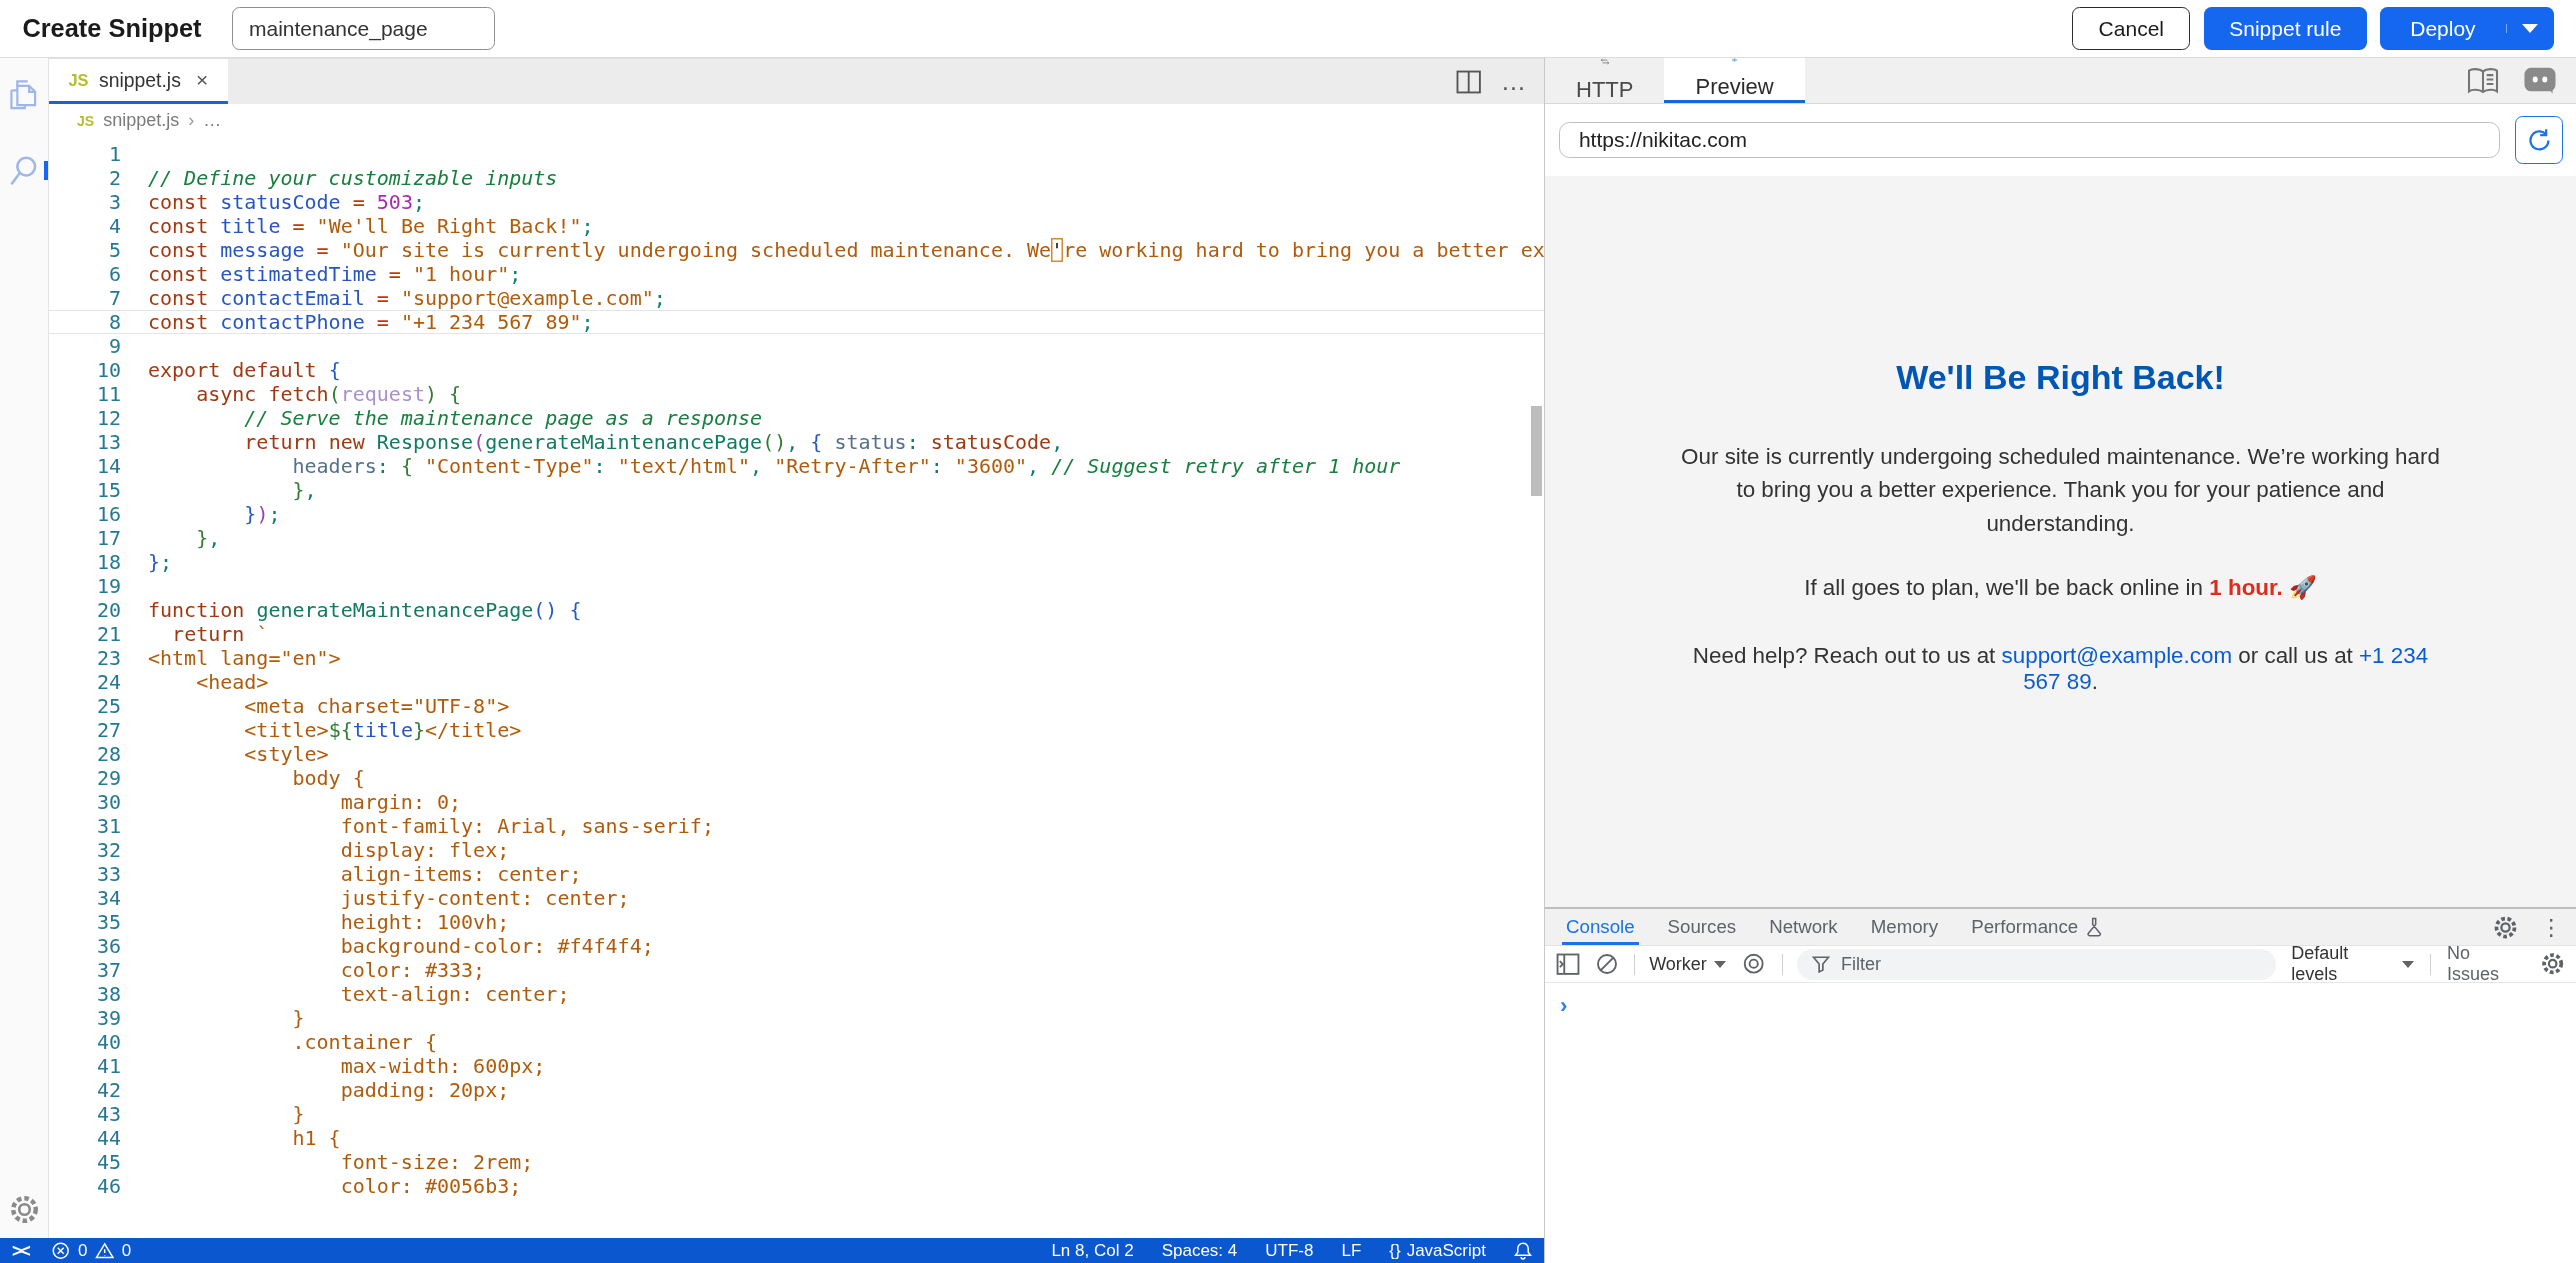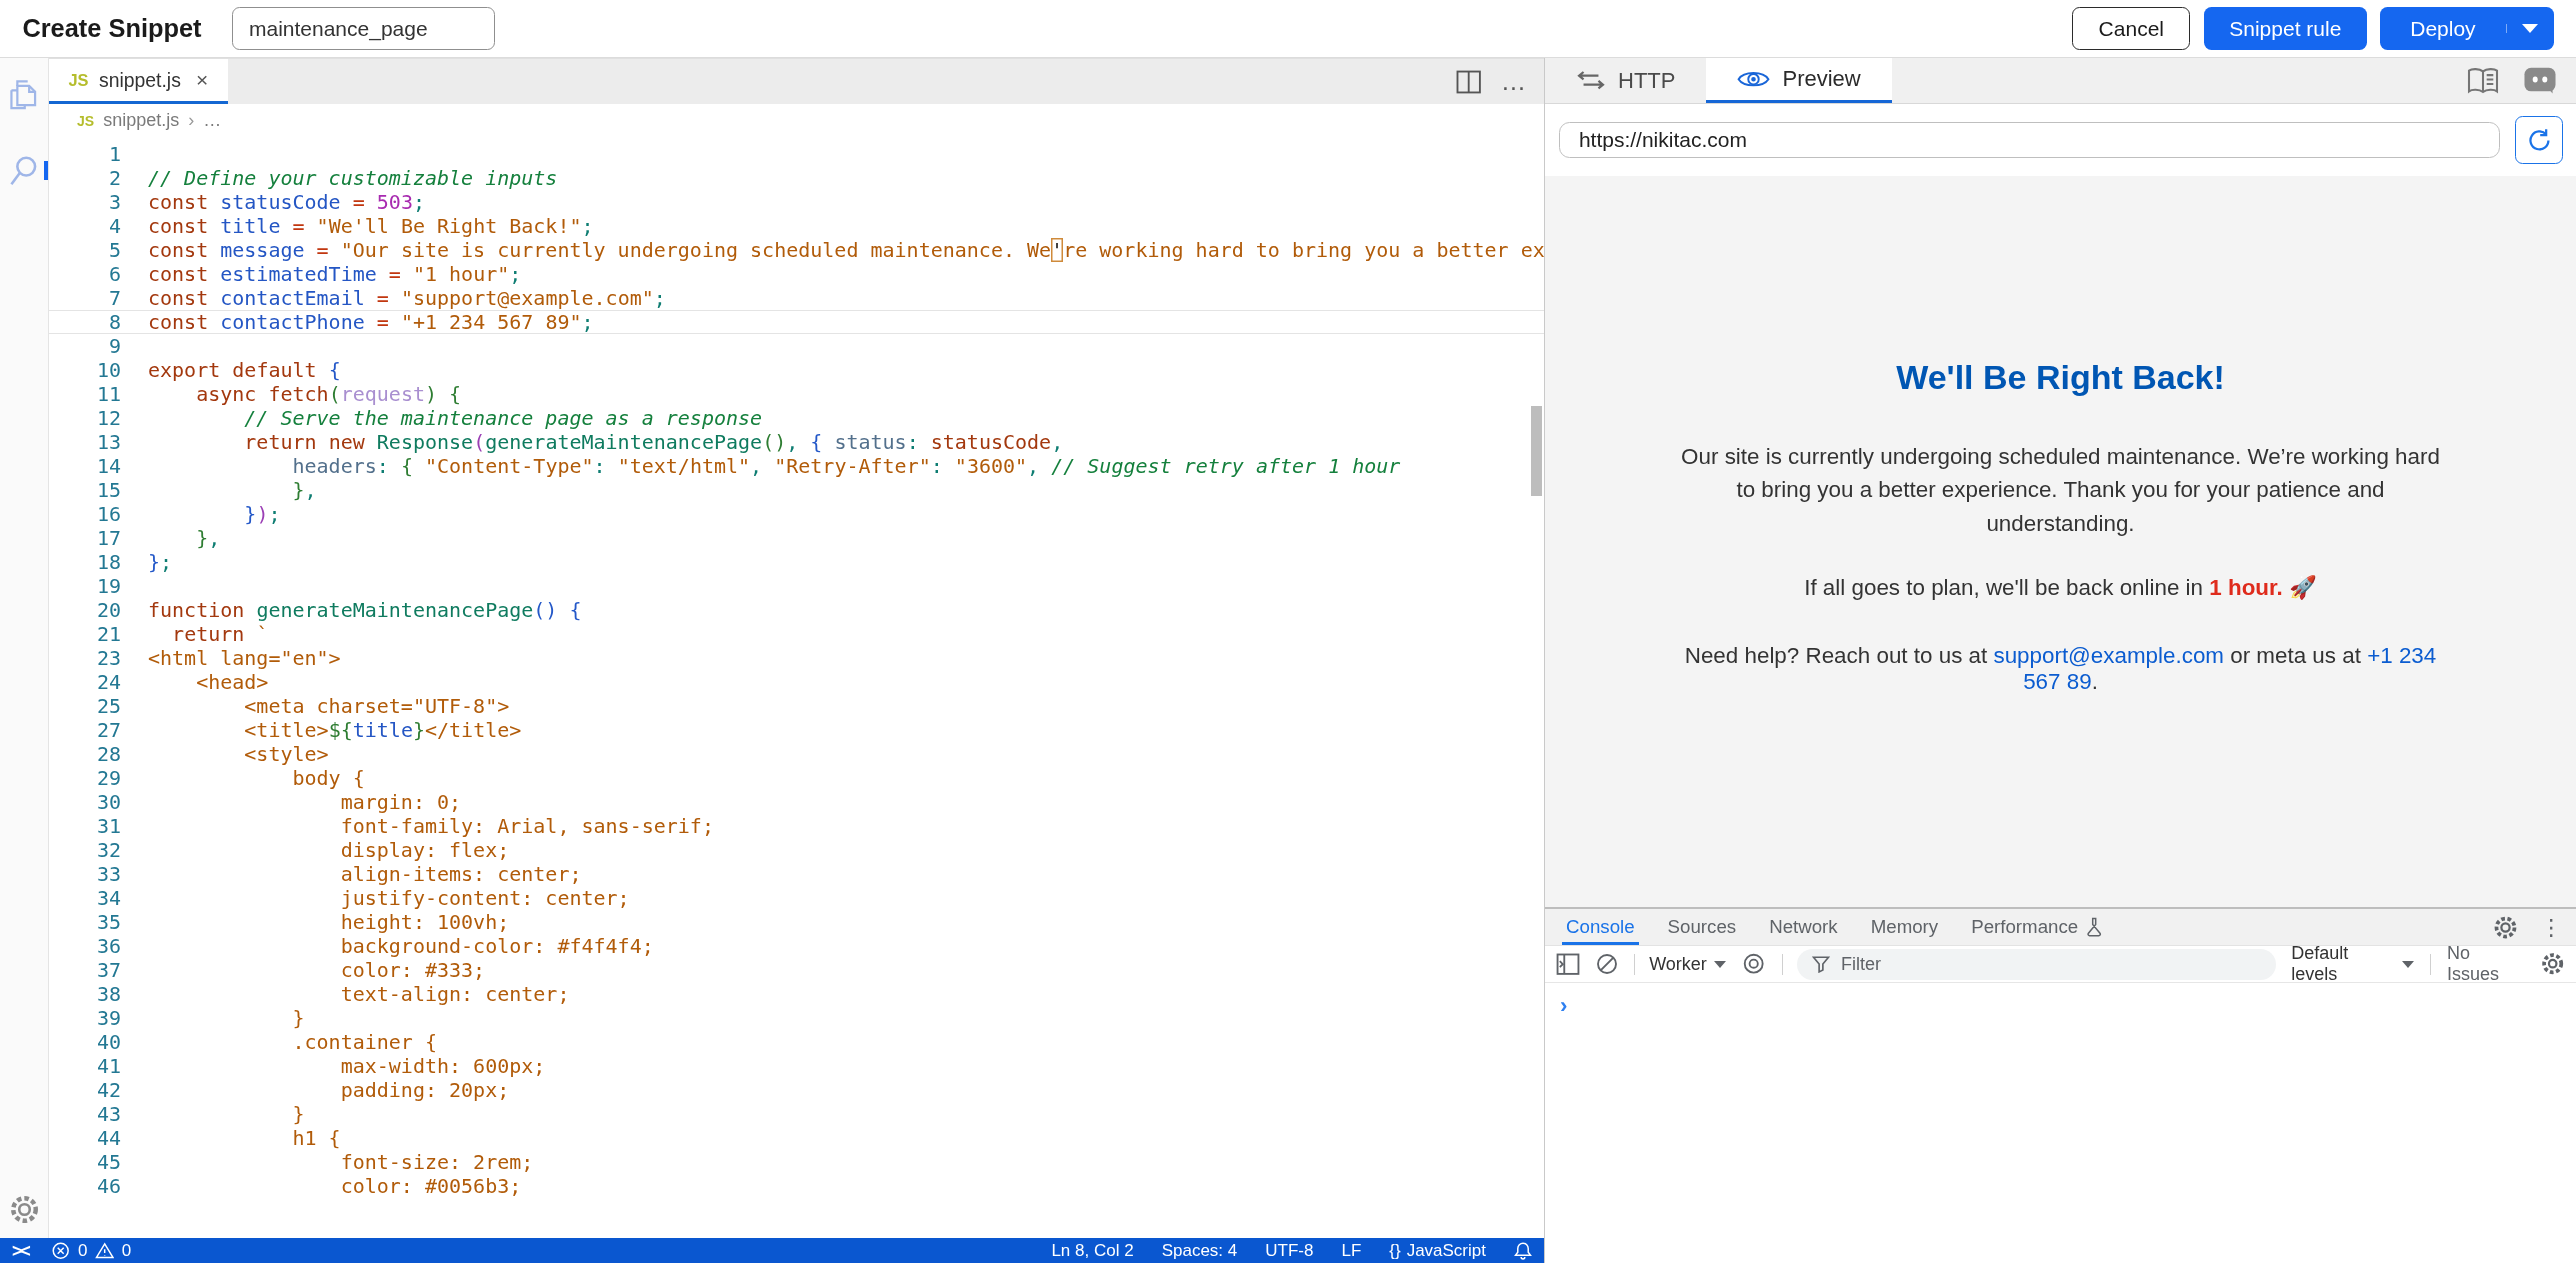--- a/index.html
+++ b/index.html
@@ -76,21 +76,21 @@
   .sb-left { display:flex; align-items:center; gap:22.4px; }
   .sb-remote { font-weight:bold; letter-spacing:-2.2px; font-size:18px; }
   .sb-problems { display:flex; align-items:center; gap:7.5px; }
   .sb-right { margin-left:auto; display:flex; align-items:center; gap:28px; }
   .sb-item { display:flex; align-items:center; gap:6px; }
 
   
   .right-pane { flex:1; display:flex; flex-direction:column; min-width:0; background:#fff; }
   .preview-tabbar { height:46px; background:#f0f0f0; border-bottom:0.7px solid #d8d8d8;
     display:flex; align-items:stretch; position:relative; }
-  .ptab { display:flex; align-items:center; gap:12px; padding:0 31px; font-size:22px; color:#4a4a4a; }
+  .ptab { display:flex; align-items:center; gap:12px; padding:0 31px; font-size:22px; color:#4a4a4a;flex-direction:column; }
   .ptab.active { background:#fff; color:#2b2b2b; border-bottom:3.7px solid #1566d6; }
   .ptab-icons { position:absolute; right:19.4px; top:0; height:100%; display:flex; align-items:center; gap:22.4px; }
 
   .url-row { height:72px; display:flex; align-items:center; gap:15px; padding:0 13.5px; background:#fff; }
   .url-input { flex:1; height:36px; border:1.5px solid #bfbfbf; border-radius:10.5px; padding:0 19.4px;
     font-size:21px; color:#222; display:flex; align-items:center; background:#fff; }
   .refresh-btn { width:48px; height:48px; border:1.5px solid var(--console-blue); border-radius:7.5px;
     display:flex; align-items:center; justify-content:center; background:#fff; }
 
   .preview-viewport { flex:1; background:#f4f4f4; display:flex; align-items:center;
@@ -334,21 +334,21 @@
     </div>
 
     <div class="preview-viewport">
       <div class="maint-container">
         <div class="maint-h1">We'll Be Right Back!</div>
         <div class="maint-msg">Our site is currently undergoing scheduled maintenance. We’re working hard to bring you a better experience. Thank you for your patience and understanding.</div>
         <div class="maint-eta">
           <span>If all goes to plan, we'll be back online in </span><span class="eta-strong">1 hour.</span><span> 🚀</span>
         </div>
         <div class="maint-help">
-          <span>Need help? Reach out to us at </span><a class="maint-link">support@example.com</a><span> or meta us at </span><a class="maint-link">+1 234 567 89</a><span>.</span>
+          <span>Need help? Reach out to us at </span><a class="maint-link">support@example.com</a><span> or call us at </span><a class="maint-link">+1 234 567 89</a><span>.</span>
         </div>
       </div>
     </div>
 
     <div class="devtools">
       <div class="dt-tabbar">
         <div style="display:flex;align-items:stretch;">
             <span class="dt-tab active">Console</span>
             <span class="dt-tab">Sources</span>
             <span class="dt-tab">Network</span>

